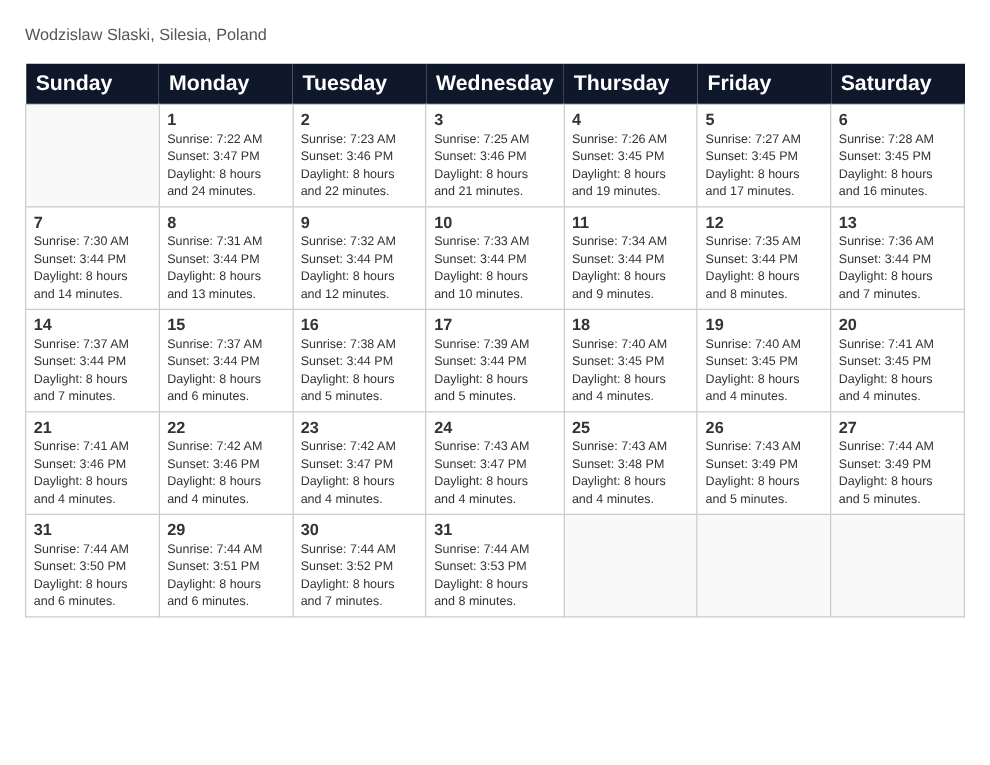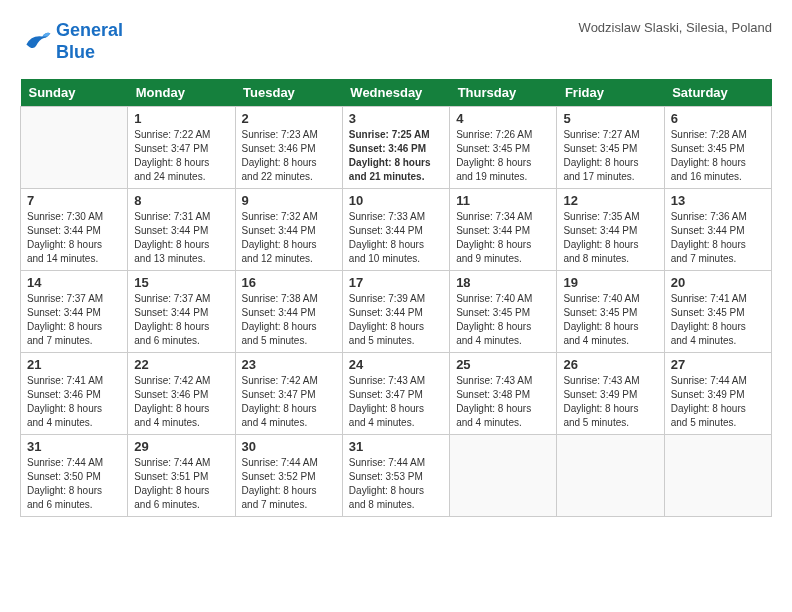--- a/index.html
+++ b/index.html
@@ -45,25 +45,25 @@
     .subtitle {
       font-size: 13px;
       color: #555;
     }
     table {
       width: 100%;
       border-collapse: collapse;
       font-size: 11px;
     }
     thead tr th {
-      background-color: #15803d;
+      background-color: #0f172a;
       color: #fff;
       text-align: left;
       padding: 6px 8px;
-      font-size: 13px;
+      font-size: 17px;
       font-weight: bold;
     }
     tbody tr td {
       border: 1px solid #ccc;
       vertical-align: top;
       padding: 4px 6px;
       width: 14.28%;
       height: 80px;
       color: #333;
     }
@@ -79,30 +79,20 @@
     .day-info {
       font-size: 10px;
       line-height: 1.4;
       color: #333;
     }
   </style>
 </head>
 <body>
 
 <div class="header">
-  <div class="logo">
-    <svg class="logo-bird" viewBox="0 0 40 34" xmlns="http://www.w3.org/2000/svg">
-      <path d="M8 20 Q14 8 28 10 Q32 4 38 6 Q34 12 30 12 Q24 14 20 22 Q16 28 8 20Z" fill="#1a6fc4"></path>
-      <path d="M28 10 Q32 4 38 6 Q36 8 34 10 Q31 10 28 10Z" fill="#5aabf0"></path>
-    </svg>
-    <div>
-      <div class="logo-text"><span>General</span></div>
-      <div class="logo-text"><span style="color:#1a6fc4;">Blue</span></div>
-    </div>
-  </div>
   <div class="title-block">
     <div class="subtitle">Wodzislaw Slaski, Silesia, Poland</div>
   </div>
 </div>
 
 <table>
   <thead>
     <tr>
     <th>Sunday</th>
         <th>Monday</th>
@@ -125,21 +115,21 @@
         </td>
         <td>
           <span class="day-number">2</span>
           <div class="day-info" style="white-space: pre-line;">Sunrise: 7:23 AM
 Sunset: 3:46 PM
 Daylight: 8 hours
 and 22 minutes.</div>
         </td>
         <td>
           <span class="day-number">3</span>
-          <div class="day-info" style="white-space: pre-line; font-weight: bold;">Sunrise: 7:25 AM
+          <div class="day-info" style="white-space: pre-line;">Sunrise: 7:25 AM
 Sunset: 3:46 PM
 Daylight: 8 hours
 and 21 minutes.</div>
         </td>
         <td>
           <span class="day-number">4</span>
           <div class="day-info" style="white-space: pre-line;">Sunrise: 7:26 AM
 Sunset: 3:45 PM
 Daylight: 8 hours
 and 19 minutes.</div>

